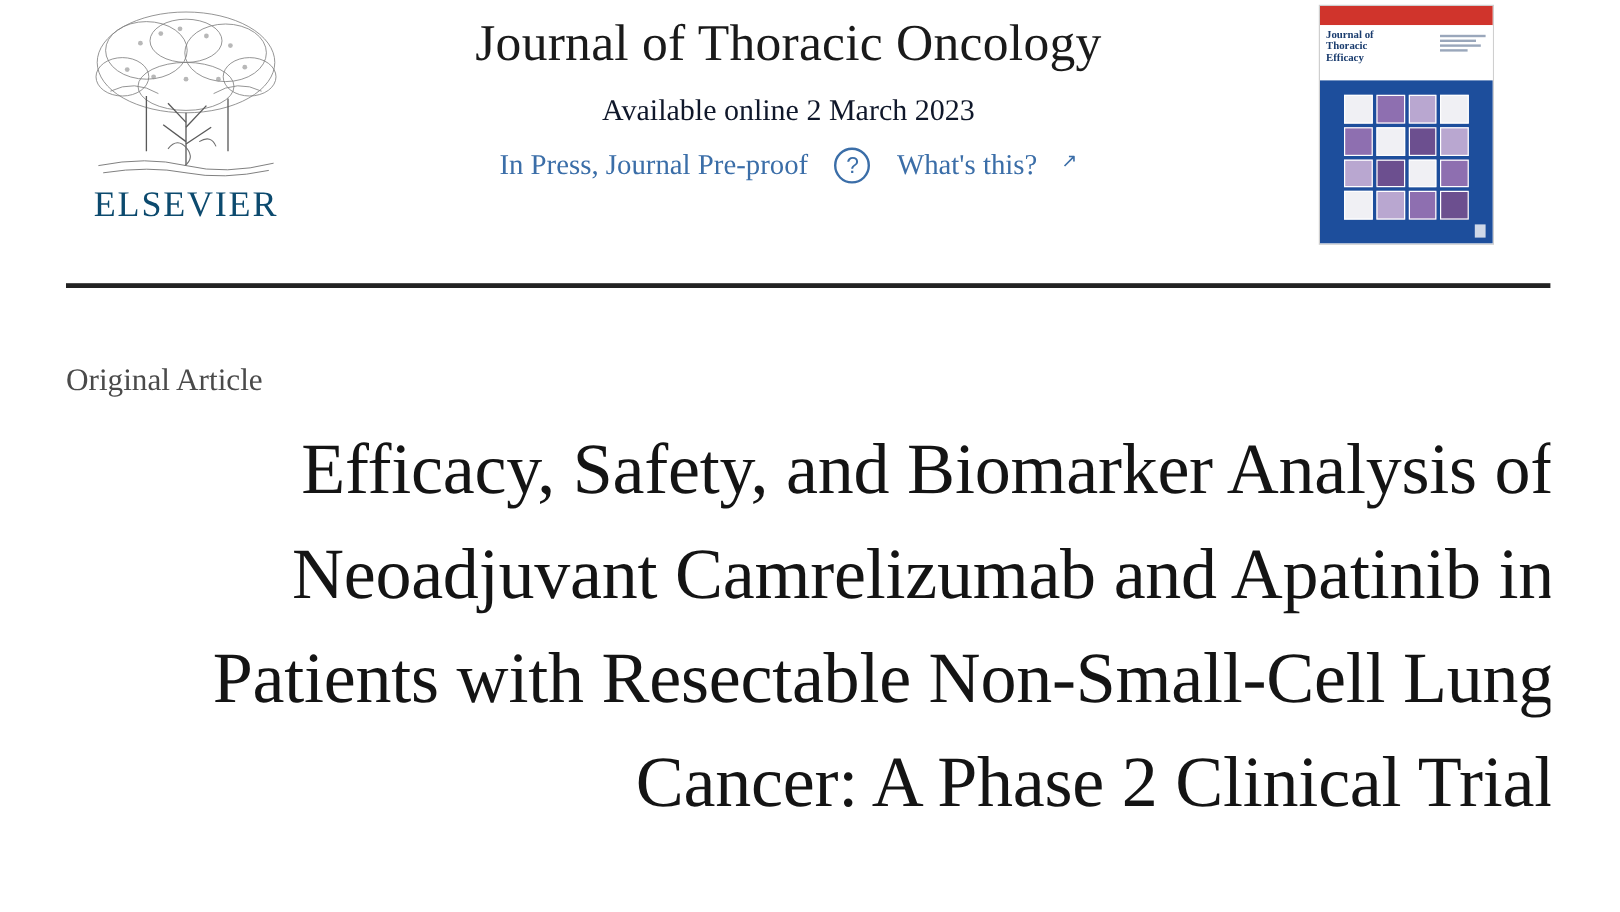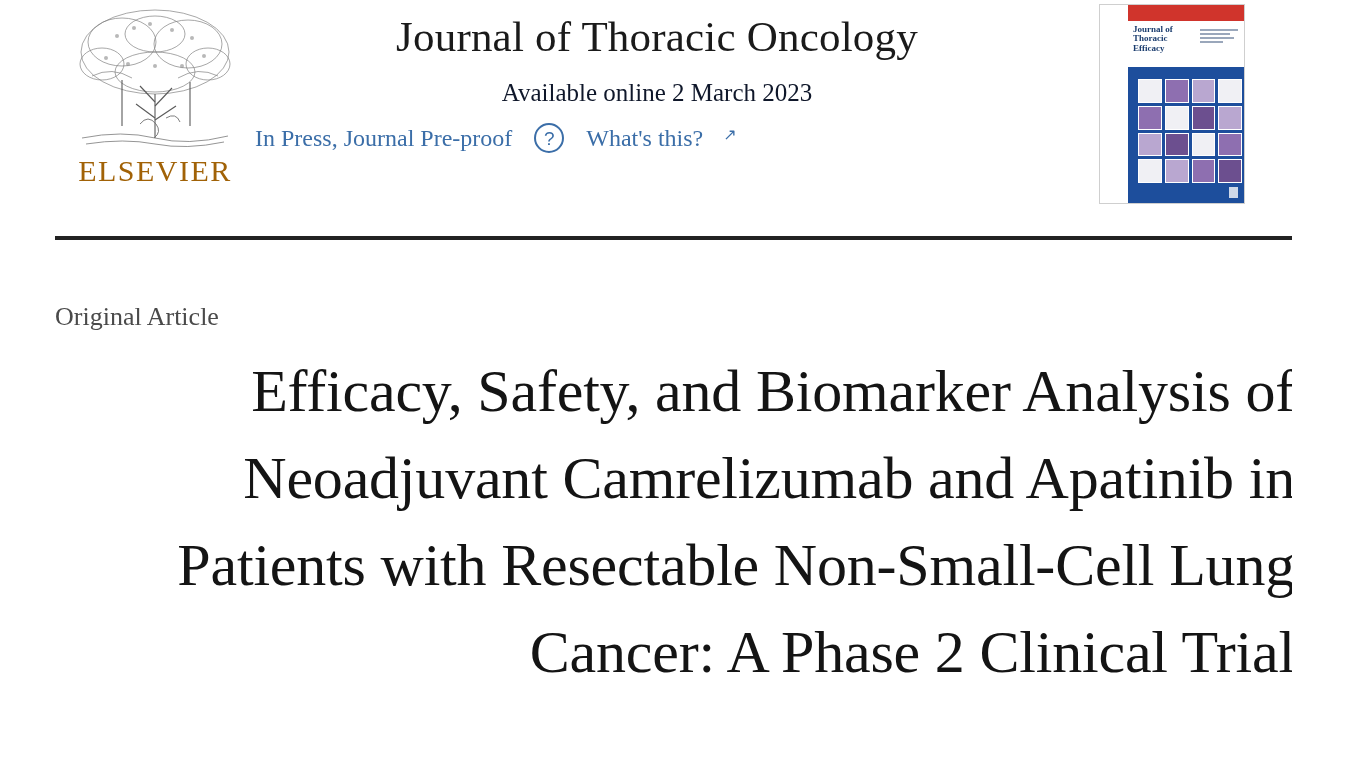--- a/index.html
+++ b/index.html
@@ -50,21 +50,21 @@
     width: 186px;
     height: 150px;
     margin: 0 auto;
     position: relative;
     overflow: hidden;
   }
   .elsevier-wordmark {
     font-family: "Liberation Serif", serif;
     font-size: 30px;
     letter-spacing: 1.5px;
-    color: #a16207;
+    color: #0c4a6e;
     font-weight: 400;
     margin-top: -2px;
   }
 
   
   .journal-block {
     flex: 1;
     text-align: center;
     padding-top: 12px;
     padding-right: 40px;
@@ -81,20 +81,21 @@
     font-family: "Liberation Serif", serif;
     font-size: 25px;
     color: #0f172a;
     margin-top: 18px;
     font-weight: 400;
   }
   .journal-status-row {
     margin-top: 16px;
     display: flex;
     align-items: center;
+    justify-content: center;
     gap: 22px;
     font-size: 24px;
     font-family: "Liberation Serif", serif;
   }
   .pre-proof {
     color: #3b6ea8;
   }
   .whats-this {
     color: #3b6ea8;
     display: inline-flex;
@@ -126,21 +127,20 @@
   .cover {
     width: 146px;
     height: 200px;
     margin-right: 70px;
     margin-top: 4px;
     border: 1px solid #cfcfcf;
     background: #ffffff;
     position: relative;
     overflow: hidden;
     flex: none;
-    padding-left: 28px;
   }
   .cover-top {
     height: 16px;
     background: #d0342c;
     width: 100%;
   }
   .cover-white {
     height: 46px;
     background: #ffffff;
     padding: 4px 5px;

